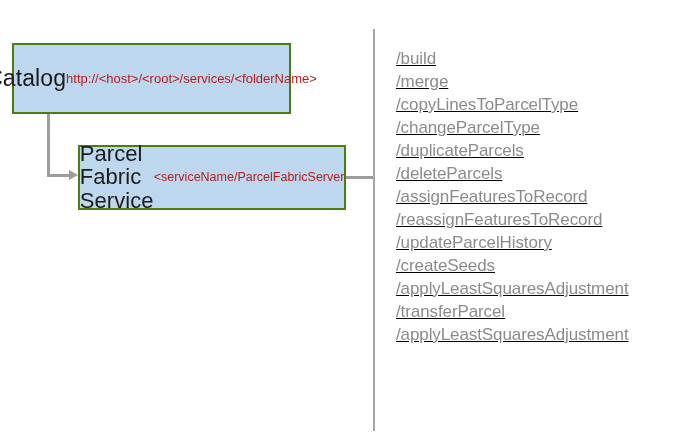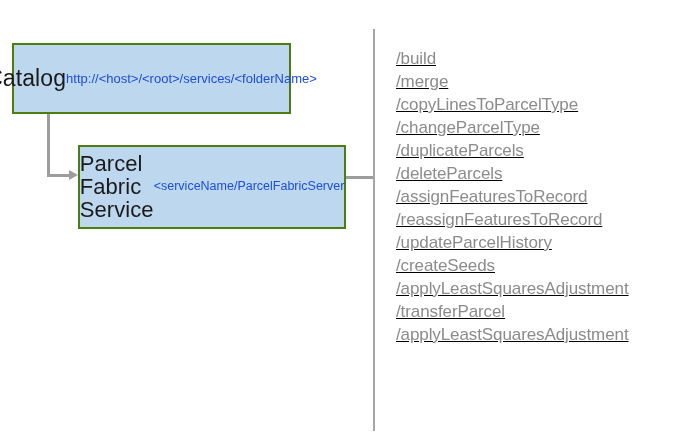--- a/index.html
+++ b/index.html
@@ -41,40 +41,40 @@
     top: 43px;
     width: 279px;
     height: 71px;
     padding-top: 2px;
   }
 
   #parcel-fabric-service-node {
     left: 78px;
     top: 145px;
     width: 268px;
-    height: 84px;
+    height: 65px;
   }
 
   .node-title {
     color: #1a1a1a;
     font-weight: 400;
     letter-spacing: 0.1px;
     line-height: 1.05;
   }
   #catalog-node .node-title {
     font-size: 23px;
     margin-bottom: 3px;
   }
   #parcel-fabric-service-node .node-title {
     font-size: 22px;
     margin-bottom: 1px;
   }
 
   .node-subtitle {
-    color: #1d4ed8;
+    color: #b91c1c;
     font-size: 13px;
     line-height: 1.1;
     white-space: nowrap;
   }
   #parcel-fabric-service-node .node-subtitle {
     font-size: 12.5px;
   }
 
   
   .connector-seg {

